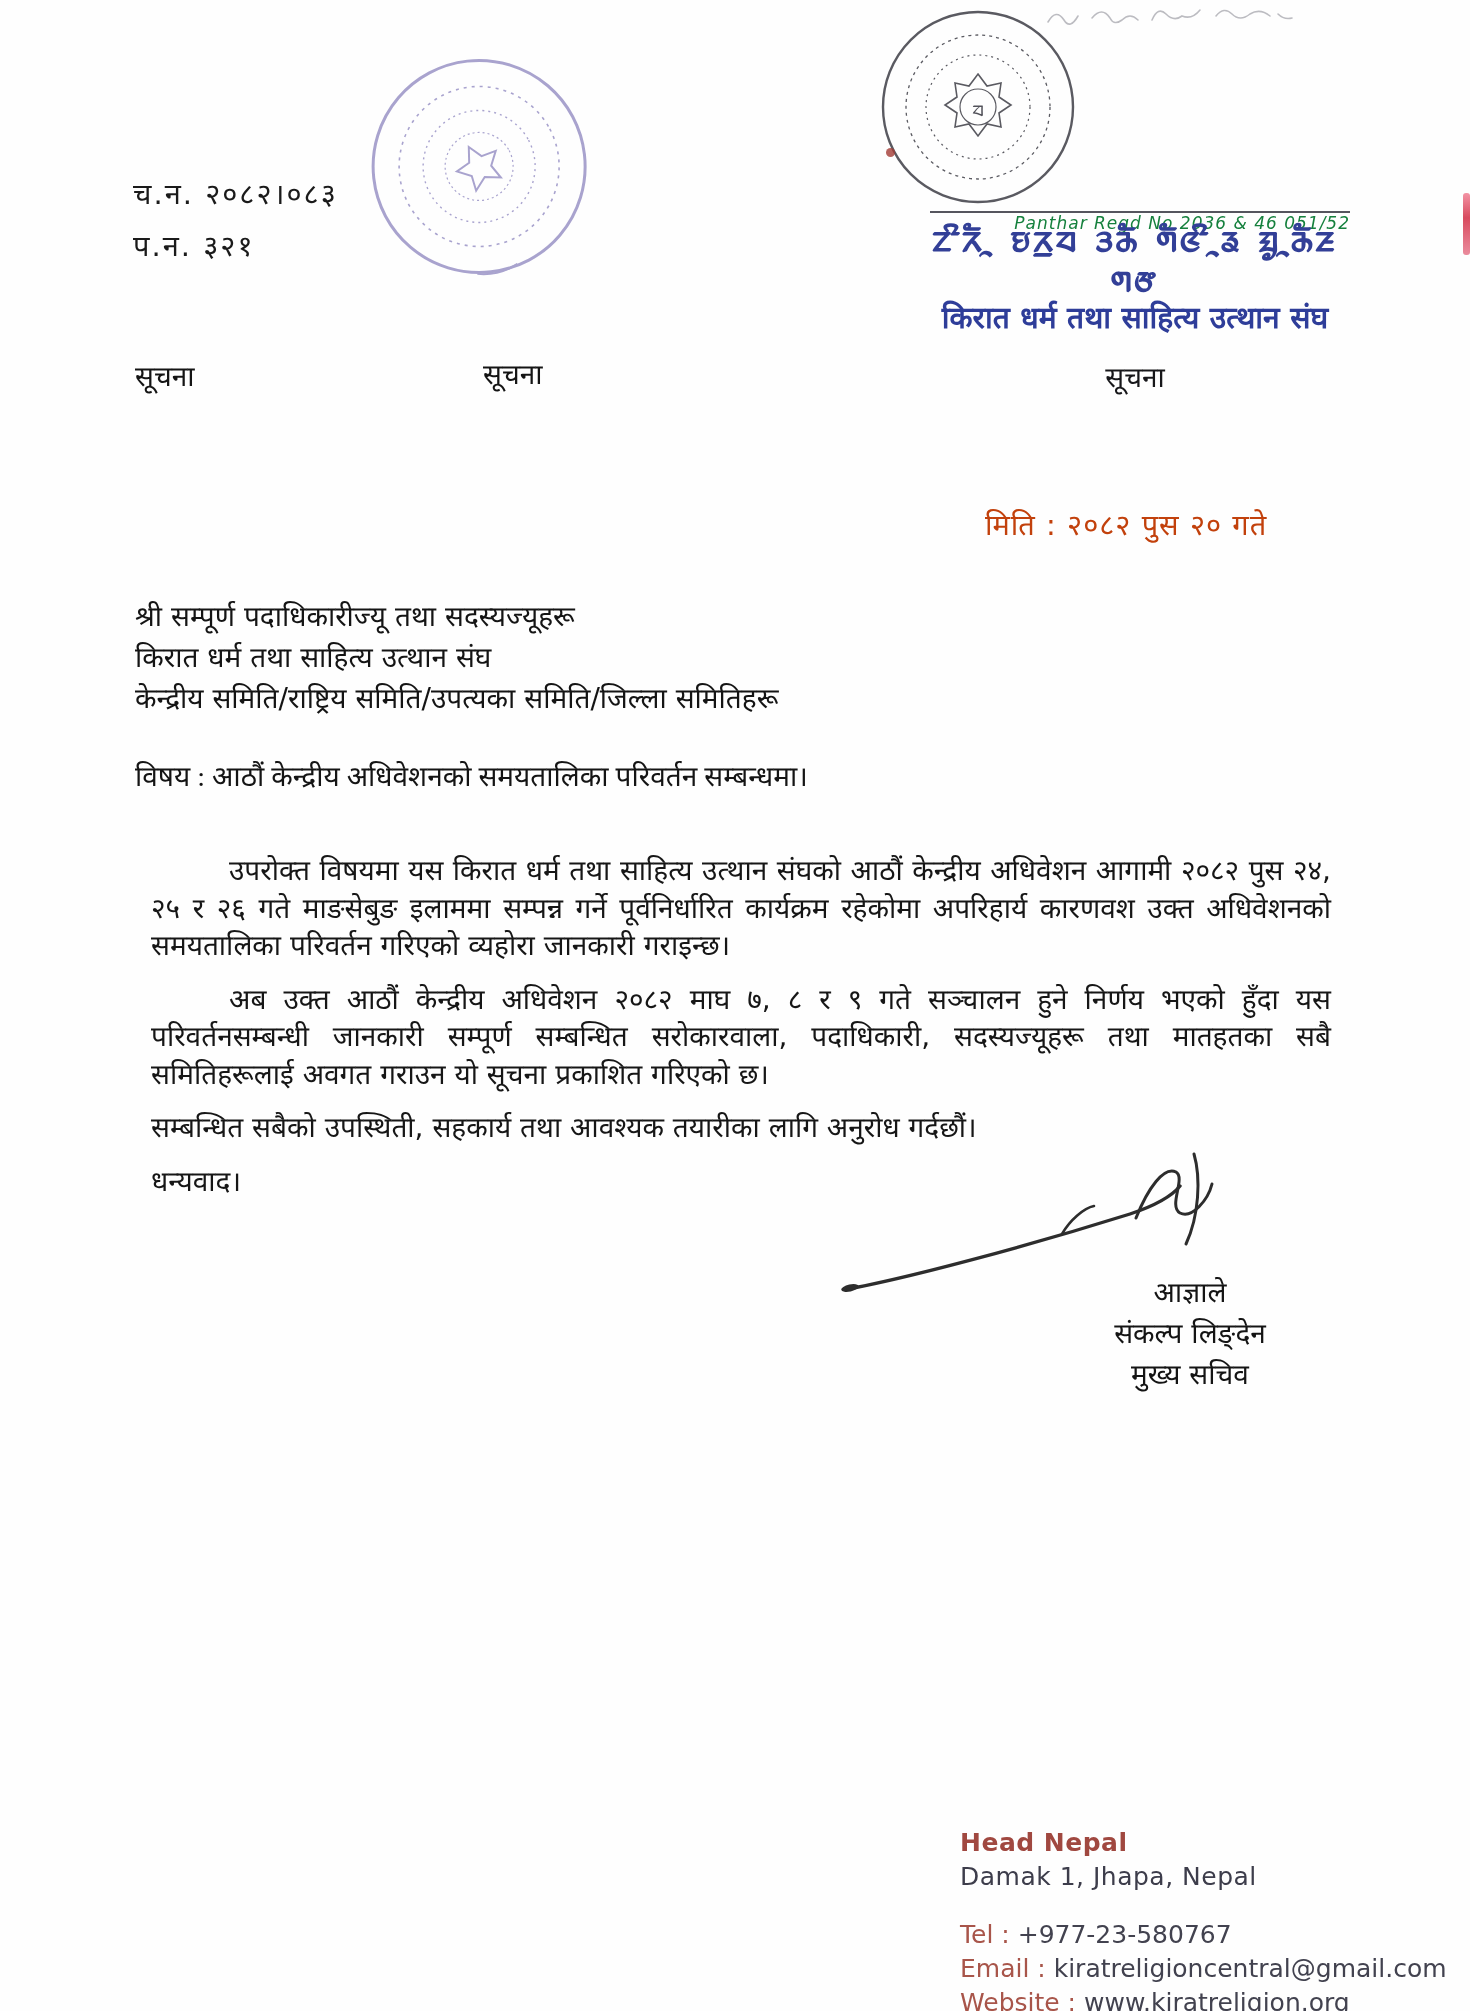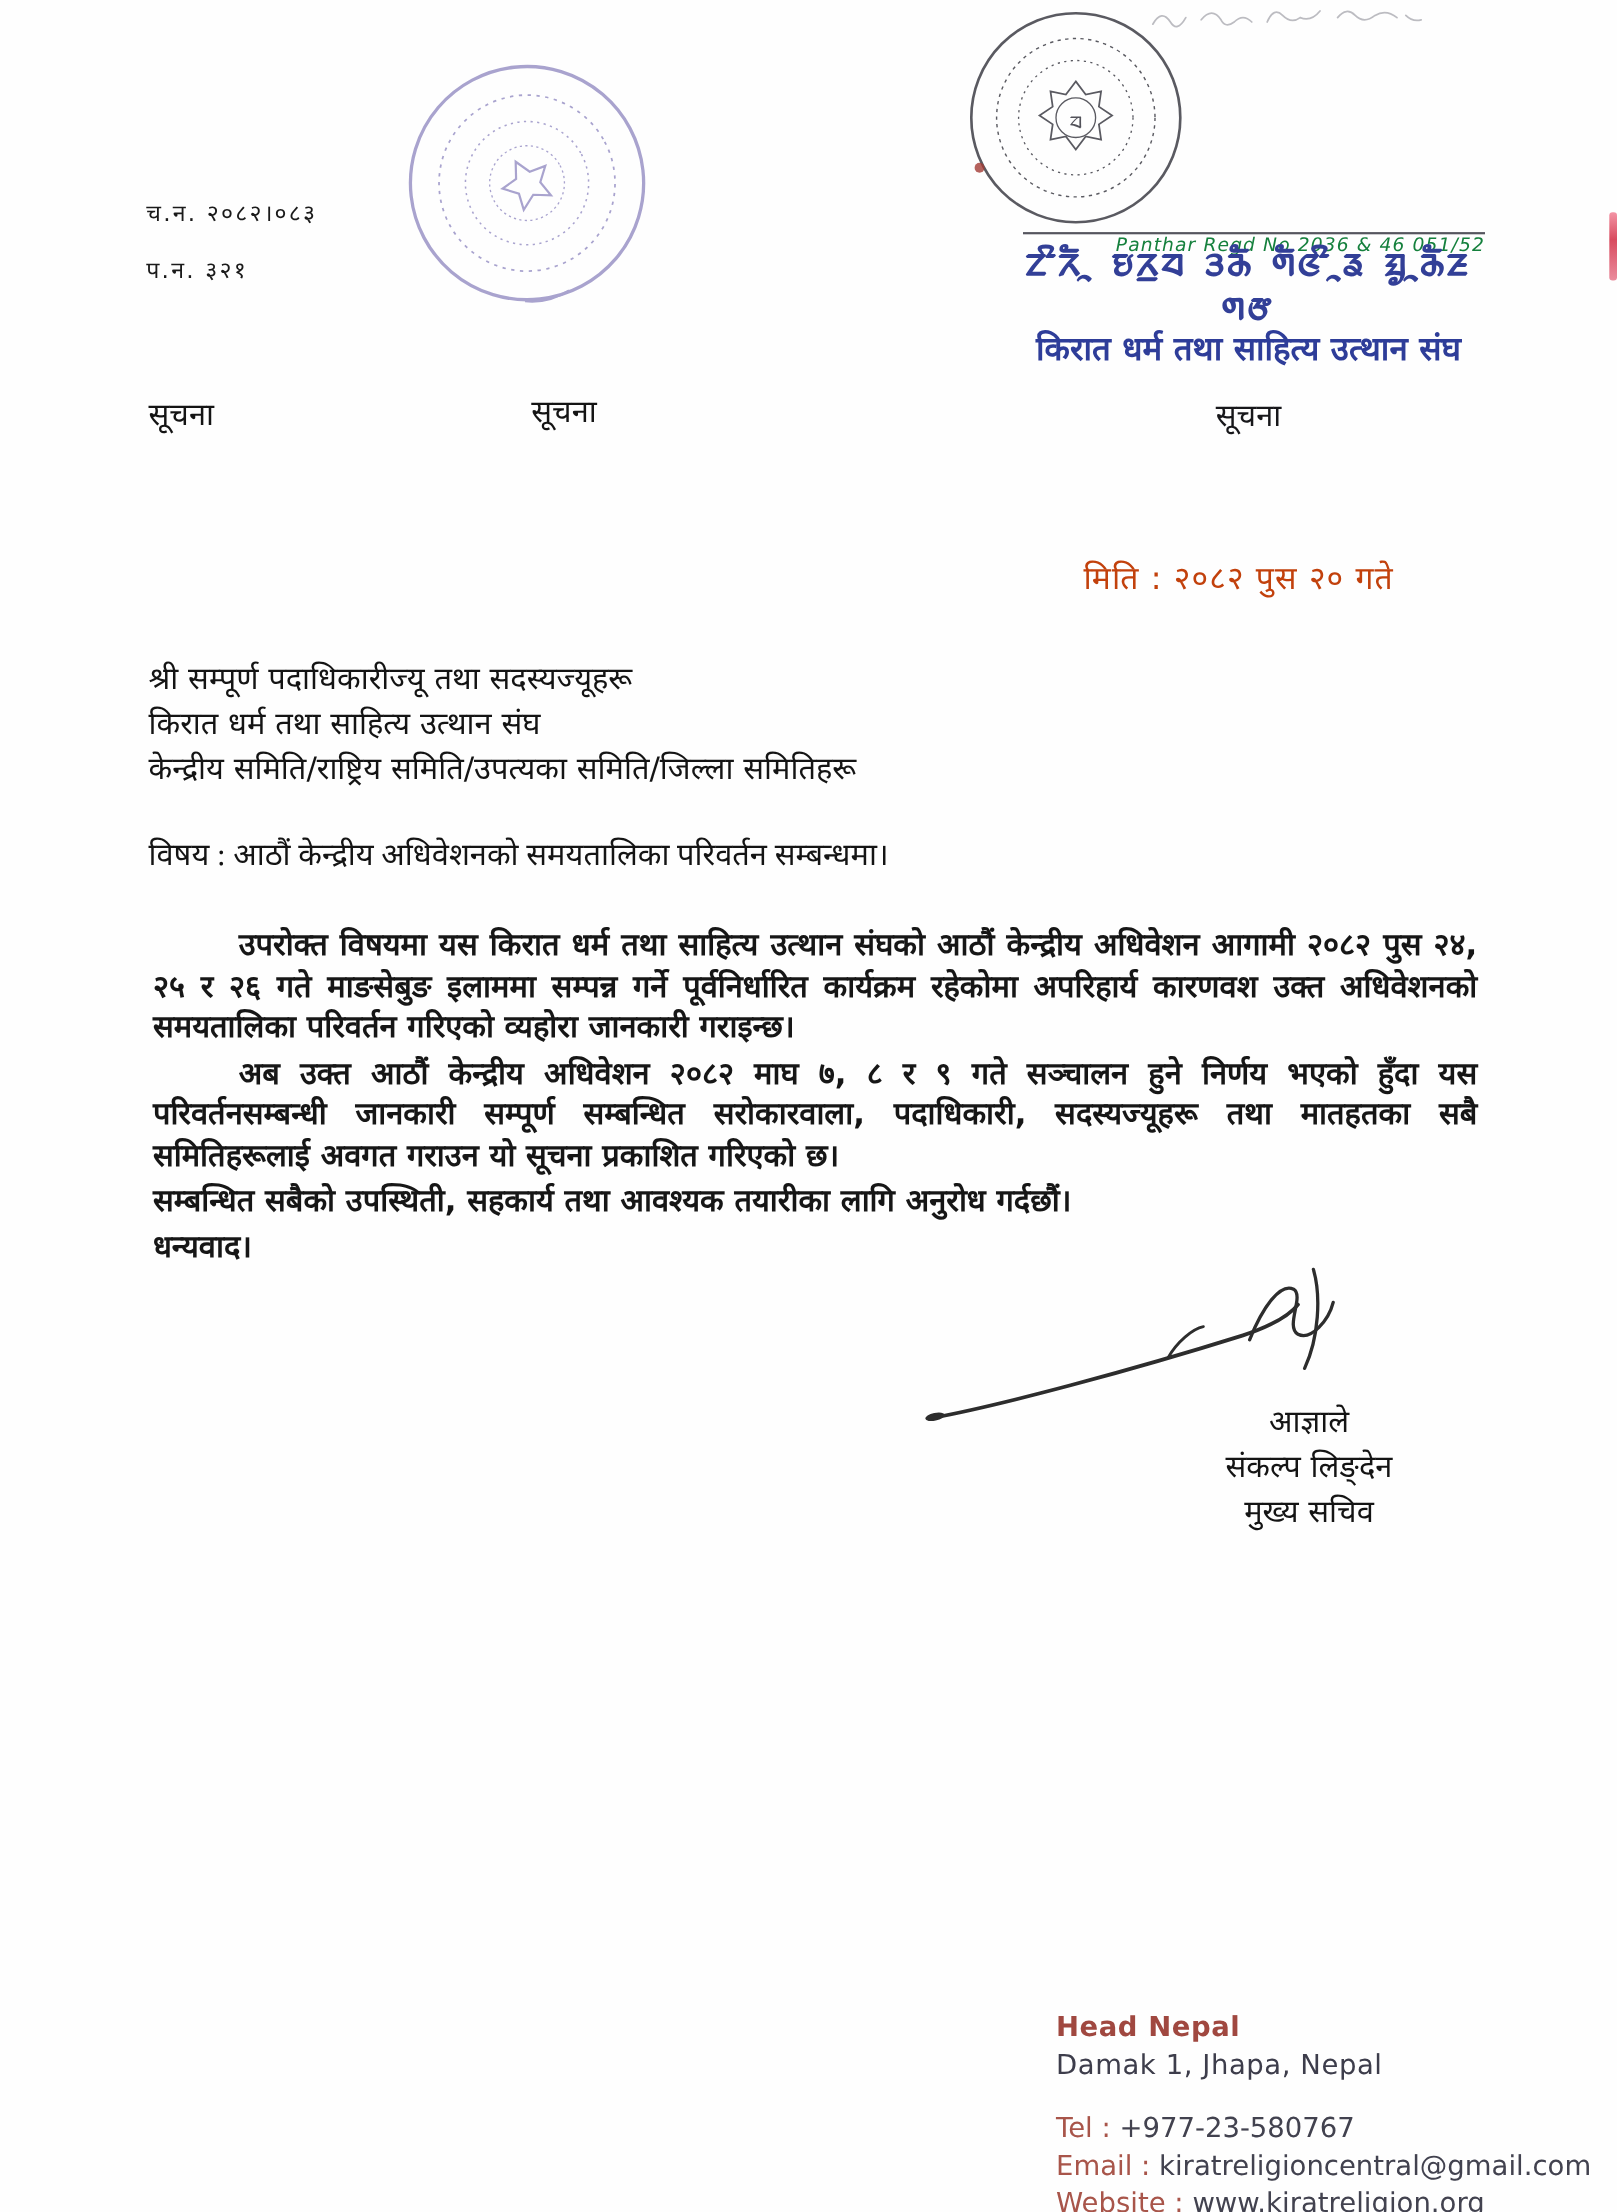--- a/index.html
+++ b/index.html
@@ -8,21 +8,21 @@
     width:1470px;height:2011px;
     margin:0 auto;
     background:#fefefe;
     font-family:"DejaVu Sans","Liberation Sans",sans-serif;
     color:#1c1c1c;
     overflow:hidden;
   }
   .abs{position:absolute;}
 
   
-  .ref-block{left:133px;top:168px;font-size:21px;line-height:52px;color:#1a1a1a;letter-spacing:2px;}
+  .ref-block{left:133px;top:168px;font-size:29px;line-height:52px;color:#1a1a1a;letter-spacing:2px;}
 
   
   .stamp-center{left:368px;top:52px;width:225px;height:232px;opacity:.58;transform:rotate(-28deg);}
   
   .seal-right{left:878px;top:8px;width:200px;height:198px;opacity:.88;}
   .seal-reddot{left:886px;top:148px;width:9px;height:9px;border-radius:50%;background:#a23b35;opacity:.8;}
 
   
   .corner-scribble{left:1040px;top:0px;width:260px;height:40px;opacity:.65;}
 
@@ -40,21 +40,21 @@
   .notice-left{left:135px;top:356px;font-size:28px;color:#141414;}
   .notice-mid{left:483px;top:354px;font-size:28px;color:#141414;}
 
   .date-line{left:985px;top:504px;font-size:29px;color:#c2410c;letter-spacing:1px;}
 
   .addressee{left:135px;top:596px;width:900px;font-size:28px;line-height:41px;color:#141414;}
   .subject{left:135px;top:756px;width:1100px;font-size:28px;color:#141414;font-family:Liberation Serif, serif;}
 
   .body-block{left:135px;top:836px;width:1212px;font-size:28px;line-height:37.5px;
     color:#161616;text-align:justify;}
-  .body-block p{margin:4px;font-weight:bold;}
+  .body-block p{margin:16px;}
   .body-block p.indent{text-indent:78px;}
   .body-block p.plain{text-align:left;}
 
   .signature-svg{left:838px;top:1148px;width:404px;height:160px;}
   .sig-block{left:1055px;top:1272px;width:270px;text-align:center;
     font-size:28px;line-height:41px;color:#141414;}
 
   .footer{left:960px;top:1826px;font-size:25px;line-height:34px;}
   .footer .office{color:#a04840;font-weight:bold;letter-spacing:.5px;}
   .footer .addr{color:#3d3d4b;letter-spacing:.5px;}

